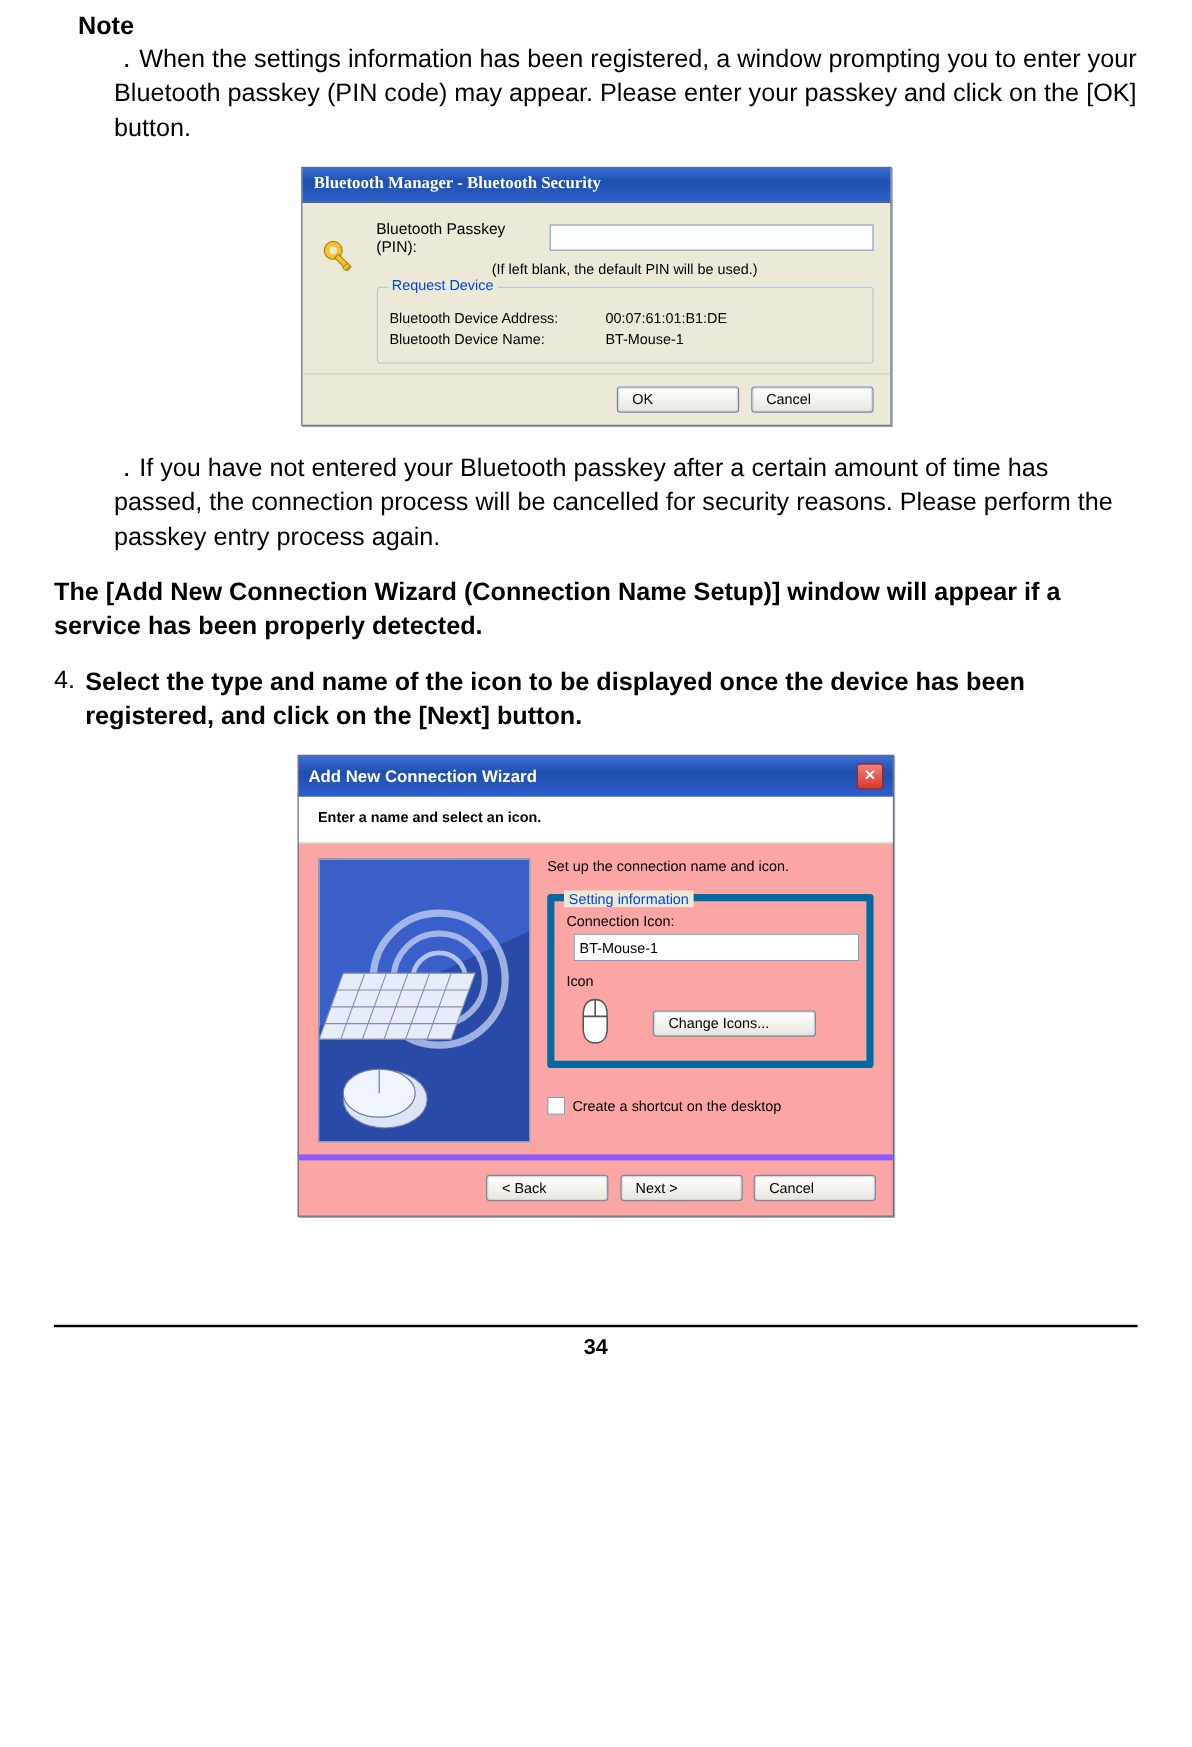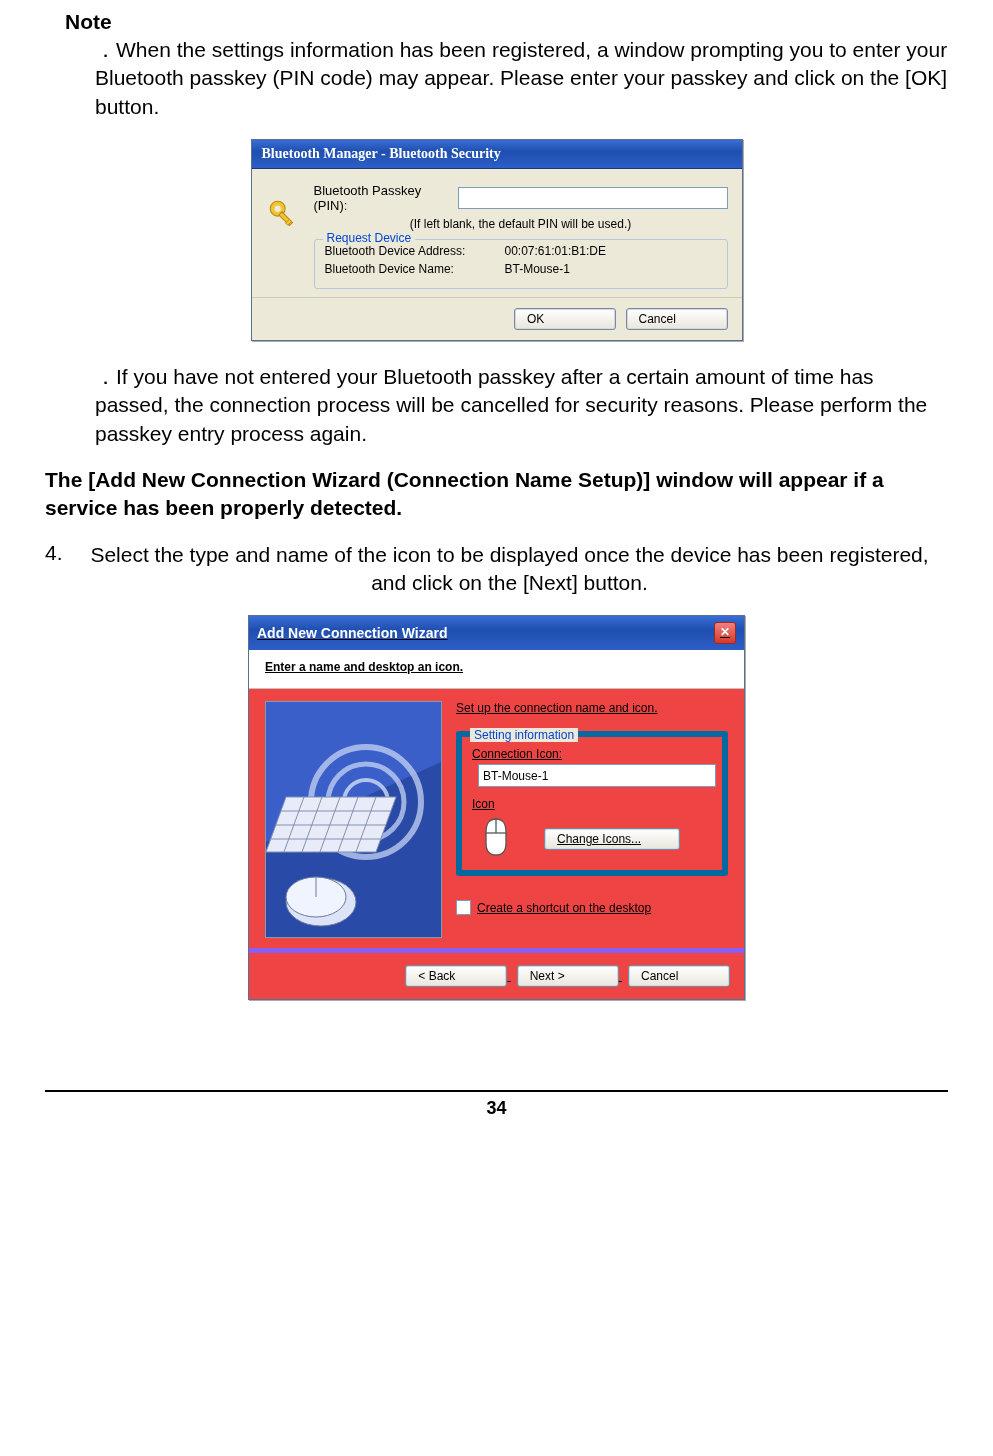--- a/index.html
+++ b/index.html
@@ -74,21 +74,21 @@
   }
   .hint1 {
     text-align: center;
     font-size: 12px;
     margin: 2px 0 8px 0;
   }
   .groupbox {
     border: 1px solid #b8c8dc;
     border-radius: 3px;
     margin-top: 4px;
-    padding: 4px 10px 8px 10px;
+    padding: 18px 10px 8px 10px;
     position: relative;
   }
   .group-legend {
     position: absolute;
     top: -9px;
     left: 8px;
     background: #ece9d8;
     padding: 0 4px;
     color: #0046d5;
     font-size: 12px;
@@ -119,35 +119,33 @@
   }
   .step {
     display: flex;
     margin: 10px 0 18px 0;
   }
   .step-num {
     width: 26px;
     flex-shrink: 0;
   }
   .step-text {
-    font-weight: normal;
+    font-weight: bold;
     line-height: 1.35;
-    text-align: center;
   }
   
   .dlg2 {
     display: inline-block;
     width: 495px;
     text-align: left;
     border: 1px solid #5a7090;
-    background: #ef4444;
+    background: #fca5a5;
     font-family: Tahoma, Arial, sans-serif;
     font-size: 12px;
     box-shadow: 1px 1px 0 #aaa;
-    text-decoration: underline;
   }
   .dlg2-title {
     background: linear-gradient(#3a6ed5, #1f4fb0 40%, #2d5ec8);
     color: #fff;
     font-weight: bold;
     font-size: 14px;
     padding: 6px 8px;
     display: flex;
     align-items: center;
     justify-content: space-between;
@@ -289,21 +287,21 @@
     <div class="step-num">4.</div>
     <div class="step-text">Select the type and name of the icon to be displayed once the device has been registered, and click on the [Next] button.</div>
   </div>
 
   <div class="dialog-center">
     <div class="dlg2">
       <div class="dlg2-title">
         <span>Add New Connection Wizard</span>
         <span class="close-btn">✕</span>
       </div>
-      <div class="dlg2-subhead">Enter a name and desktop an icon.</div>
+      <div class="dlg2-subhead">Enter a name and select an icon.</div>
       <div class="dlg2-body">
         <div class="wiz-image">
           <svg viewBox="0 0 175 235" width="175" height="235">
             <rect x="0" y="0" width="175" height="235" fill="#3a5fc8"></rect>
             <polygon points="0,140 175,60 175,235 0,235" fill="#2a4aa8"></polygon>
             <circle cx="100" cy="100" r="55" fill="none" stroke="#d0dcf8" stroke-width="6" opacity="0.7"></circle>
             <circle cx="100" cy="100" r="38" fill="none" stroke="#d0dcf8" stroke-width="5" opacity="0.7"></circle>
             <circle cx="100" cy="100" r="22" fill="none" stroke="#d0dcf8" stroke-width="4" opacity="0.8"></circle>
 
             <g transform="translate(20,95) skewX(-20)">

